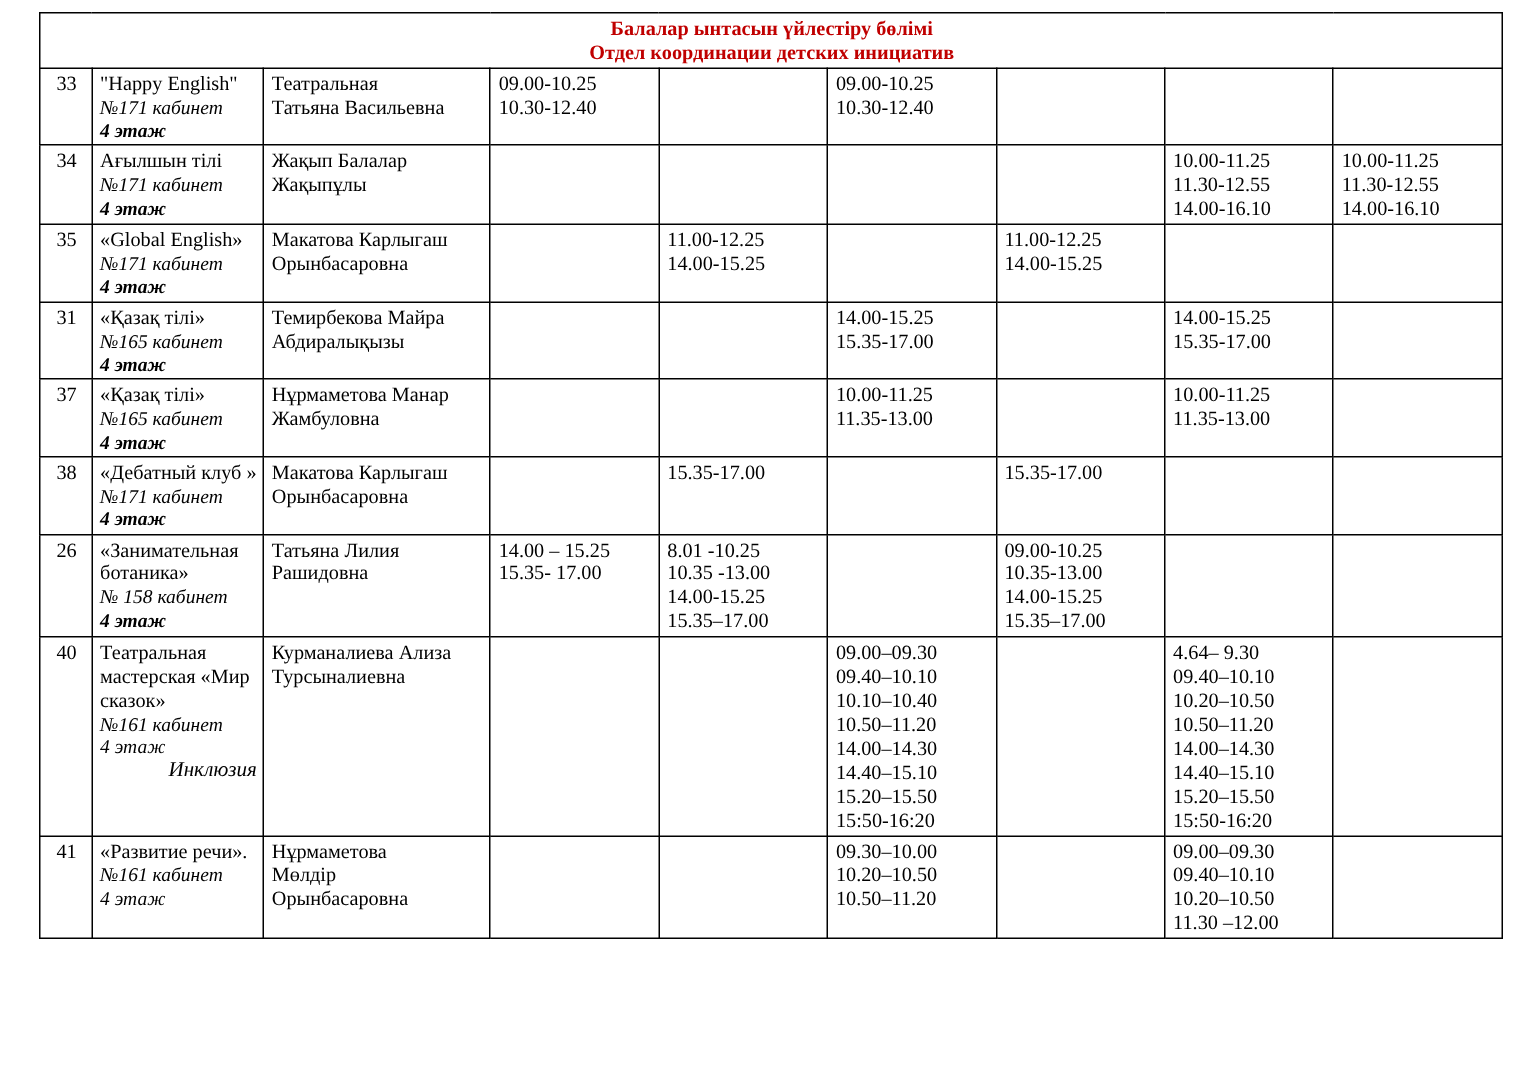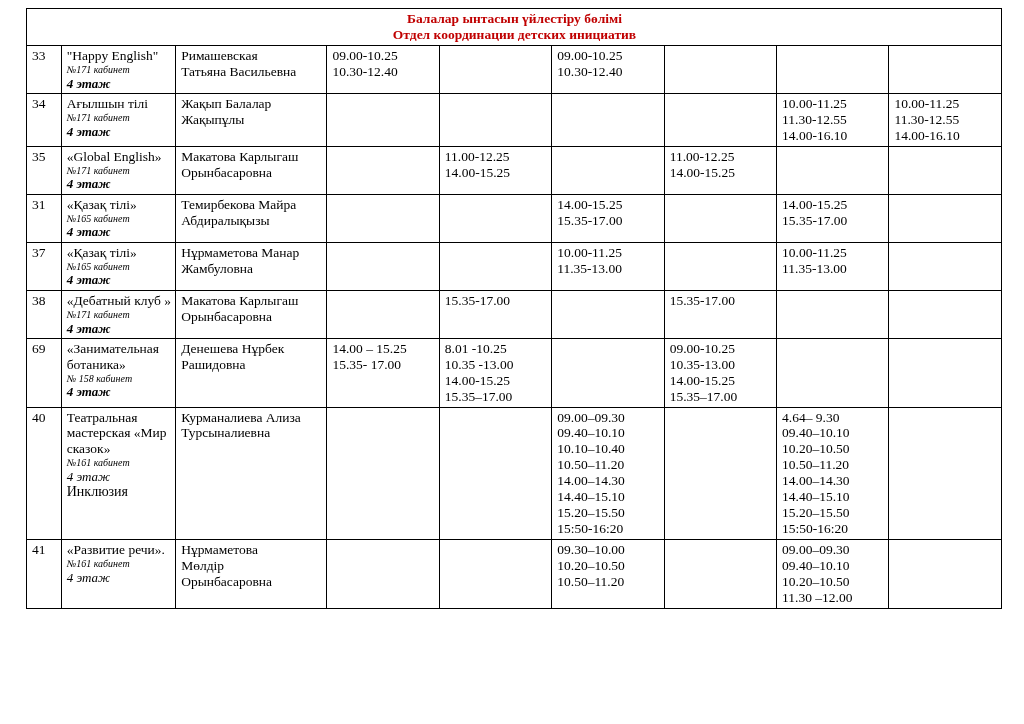--- a/index.html
+++ b/index.html
@@ -39,26 +39,26 @@
     color: #c00000;
     font-size: 14.5px;
     line-height: 1.25;
     padding: 4px 4px 5px 4px;
   }
   .title-line { display: block; }
   .col-num    { width: 34px; }
   .col-name   { width: 112px; }
   .col-teach  { width: 148px; }
   .col-day    { width: 110px; }
-  .num-cell   { text-align: left; }
+  .num-cell   { text-align: center; }
   .name-cell .nm { display: block; }
-  .name-cell .rm { display: block; font-style: italic; font-size: 10px; }
+  .name-cell .rm { display: block; font-style: italic; font-size: 13px; }
   .name-cell .fl { display: block; font-style: italic; font-weight: bold; font-size: 13px; }
   .name-cell .fl.plain { font-weight: normal; }
-  .name-cell .incl { display: block; font-size: 14px; }
+  .name-cell .incl { display: block; font-style: italic; font-size: 14px; text-align: right; }
   .teach-cell span { display: block; }
   .time-cell span { display: block; white-space: nowrap; }
 </style>
 </head>
 <body>
 
 <div class="page">
   <table class="schedule">
     <colgroup>
       <col class="col-num">
@@ -79,21 +79,21 @@
         </td>
       </tr>
     <tr>
           <td class="num-cell">33</td>
           <td class="name-cell">
             <span class="nm">"Happy English"</span>
             <span class="rm">№171 кабинет</span>
             <span class="fl">4 этаж</span>
           </td>
           <td class="teach-cell">
-            <span>Римашевская</span>
+            <span>Театральная</span>
             <span>Татьяна Васильевна</span>
           </td>
           <td class="time-cell">
             <span>09.00-10.25</span>
             <span>10.30-12.40</span>
           </td>
           <td class="time-cell"></td>
           <td class="time-cell">
             <span>09.00-10.25</span>
             <span>10.30-12.40</span>
@@ -216,28 +216,28 @@
             <span>15.35-17.00</span>
           </td>
           <td class="time-cell"></td>
           <td class="time-cell">
             <span>15.35-17.00</span>
           </td>
           <td class="time-cell"></td>
           <td class="time-cell"></td>
         </tr>
         <tr>
-          <td class="num-cell">69</td>
+          <td class="num-cell">26</td>
           <td class="name-cell">
             <span class="nm">«Занимательная ботаника»</span>
             <span class="rm">№ 158 кабинет</span>
             <span class="fl">4 этаж</span>
           </td>
           <td class="teach-cell">
-            <span>Денешева Нұрбек</span>
+            <span>Татьяна Лилия</span>
             <span>Рашидовна</span>
           </td>
           <td class="time-cell">
             <span>14.00 – 15.25</span>
             <span>15.35- 17.00</span>
           </td>
           <td class="time-cell">
             <span>8.01 -10.25</span>
             <span>10.35 -13.00</span>
             <span>14.00-15.25</span>

